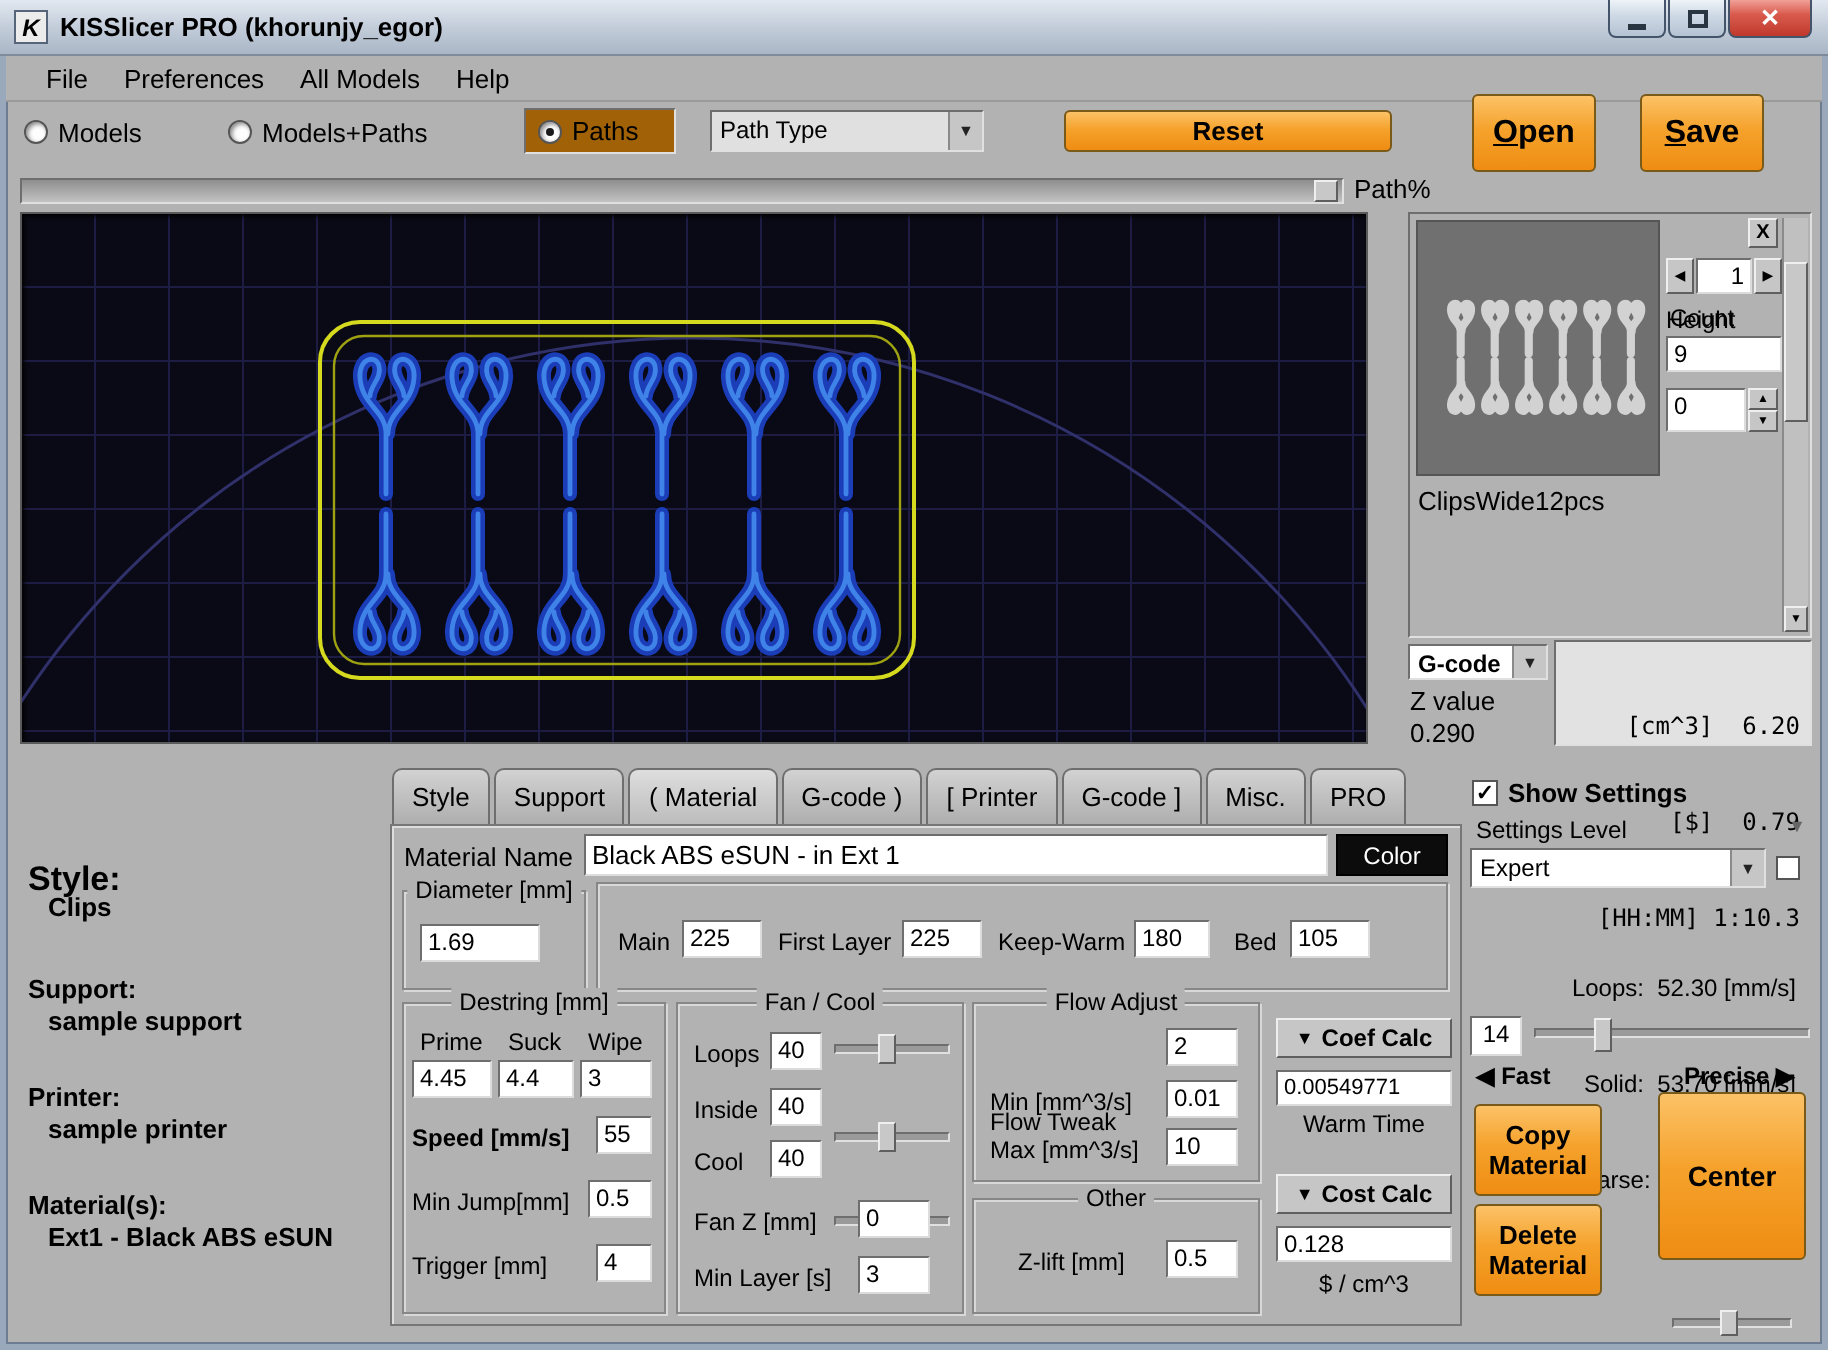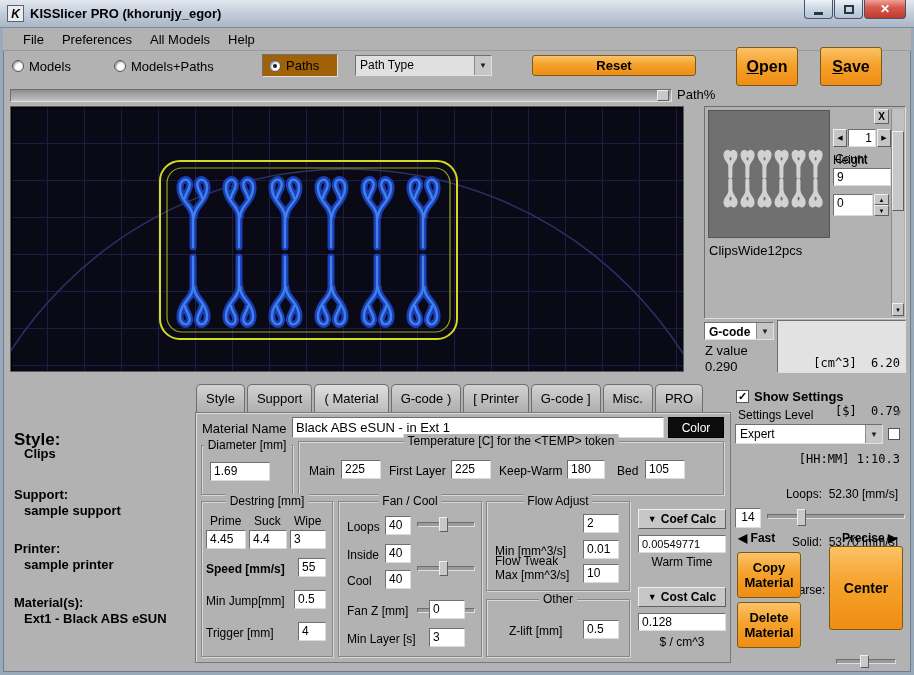--- a/index.html
+++ b/index.html
@@ -221,21 +221,20 @@
     <span class="ab lbl" style="left:6px;top:8px;font-size:13px;">Material Name</span>
     <div class="ab txt" style="left:96px;top:4px;width:372px;height:21px;font-size:13px;line-height:17px;">Black ABS eSUN - in Ext 1</div>
     <div class="ab" style="left:472px;top:4px;width:56px;height:21px;background:#0c0c0c;color:#fff;display:flex;align-items:center;justify-content:center;font-size:12px;border:1px solid #000;">Color</div>
 
     <div class="ab grp" style="left:5px;top:32px;width:92px;height:50px;">
       <span class="leg">Diameter [mm]</span>
       <div class="ab txt" style="left:8px;top:16px;width:60px;height:19px;">1.69</div>
     </div>
 
     <div class="ab grp" style="left:102px;top:28px;width:426px;height:54px;">
-      <span class="leg">Temperature [C] for the &lt;TEMP&gt; token</span>
       <span class="ab lbl" style="left:10px;top:22px;">Main</span>
       <div class="ab txt" style="left:42px;top:18px;width:40px;height:19px;">225</div>
       <span class="ab lbl" style="left:90px;top:22px;">First Layer</span>
       <div class="ab txt" style="left:152px;top:18px;width:40px;height:19px;">225</div>
       <span class="ab lbl" style="left:200px;top:22px;">Keep-Warm</span>
       <div class="ab txt" style="left:268px;top:18px;width:38px;height:19px;">180</div>
       <span class="ab lbl" style="left:318px;top:22px;">Bed</span>
       <div class="ab txt" style="left:346px;top:18px;width:40px;height:19px;">105</div>
     </div>
 

